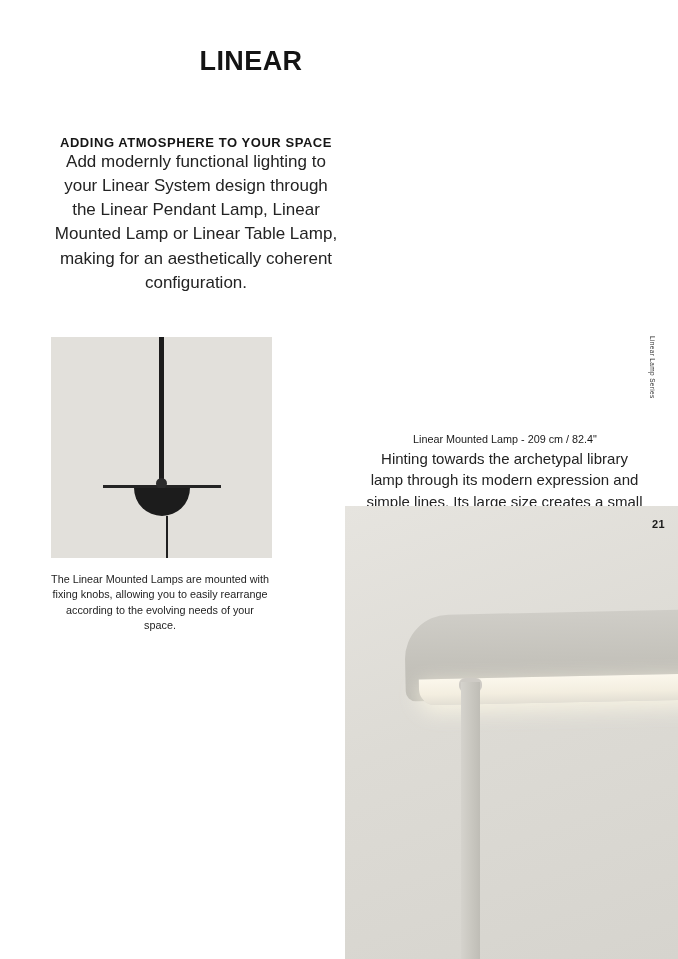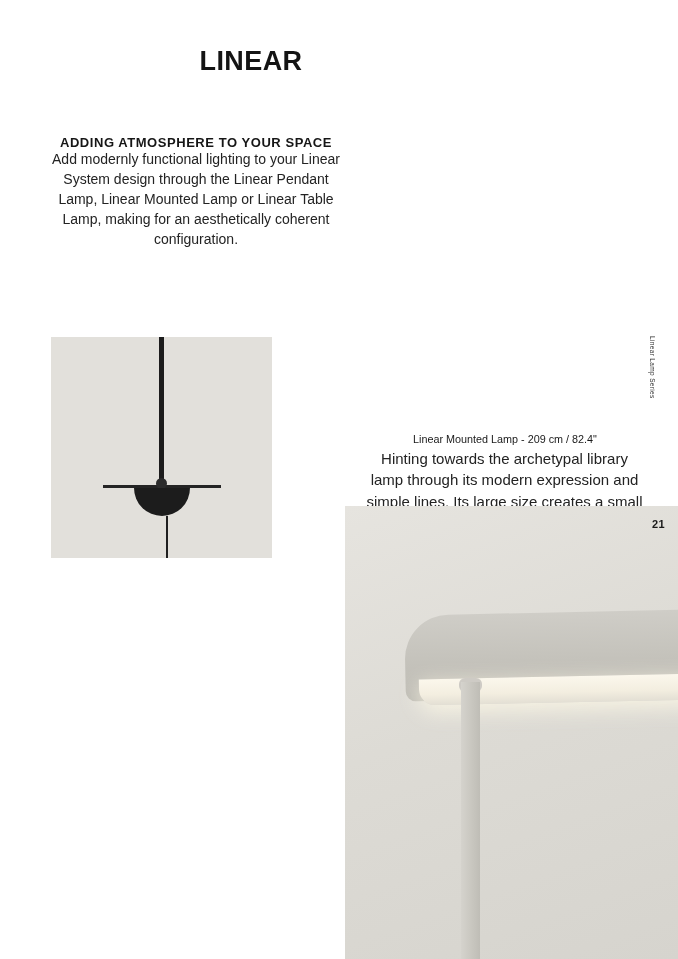--- a/index.html
+++ b/index.html
@@ -47,21 +47,21 @@
     width: 290px;
   }
   .intro-heading {
     font-size: 13px;
     font-weight: bold;
     letter-spacing: 0.55px;
     text-transform: uppercase;
     color: #161616;
   }
   .intro-para {
-    font-size: 14px;
+    font-size: 17px;
     line-height: 1.42;
     color: #232323;
     margin: 0 0 14px 0;
   }
   .intro-para.second {
     margin-bottom: 0;
   }
 
   
   .detail-figure {
@@ -253,20 +253,21 @@
   </div>
 
   <div class="detail-figure">
     <div class="detail-image">
       <div class="rod"></div>
       <div class="arm"></div>
       <div class="knob"></div>
       <div class="dome"></div>
       <div class="cable"></div>
     </div>
+    <div class="detail-caption">The Linear Mounted Lamps are mounted with fixing knobs, allowing you to easily rearrange according to the evolving needs of your space.</div>
   </div>
 
   <div class="right-col">
     <div class="product-name">Linear Mounted Lamp - 209 cm / 82.4"</div>
     <div class="product-desc">Hinting towards the archetypal library lamp through its modern expression and simple lines. Its large size creates a small atmosphere within larger spaces.</div>
   </div>
 
   <div class="hero-image">
     <div class="hero-gradient"></div>
     <div class="hero-shade"></div>

